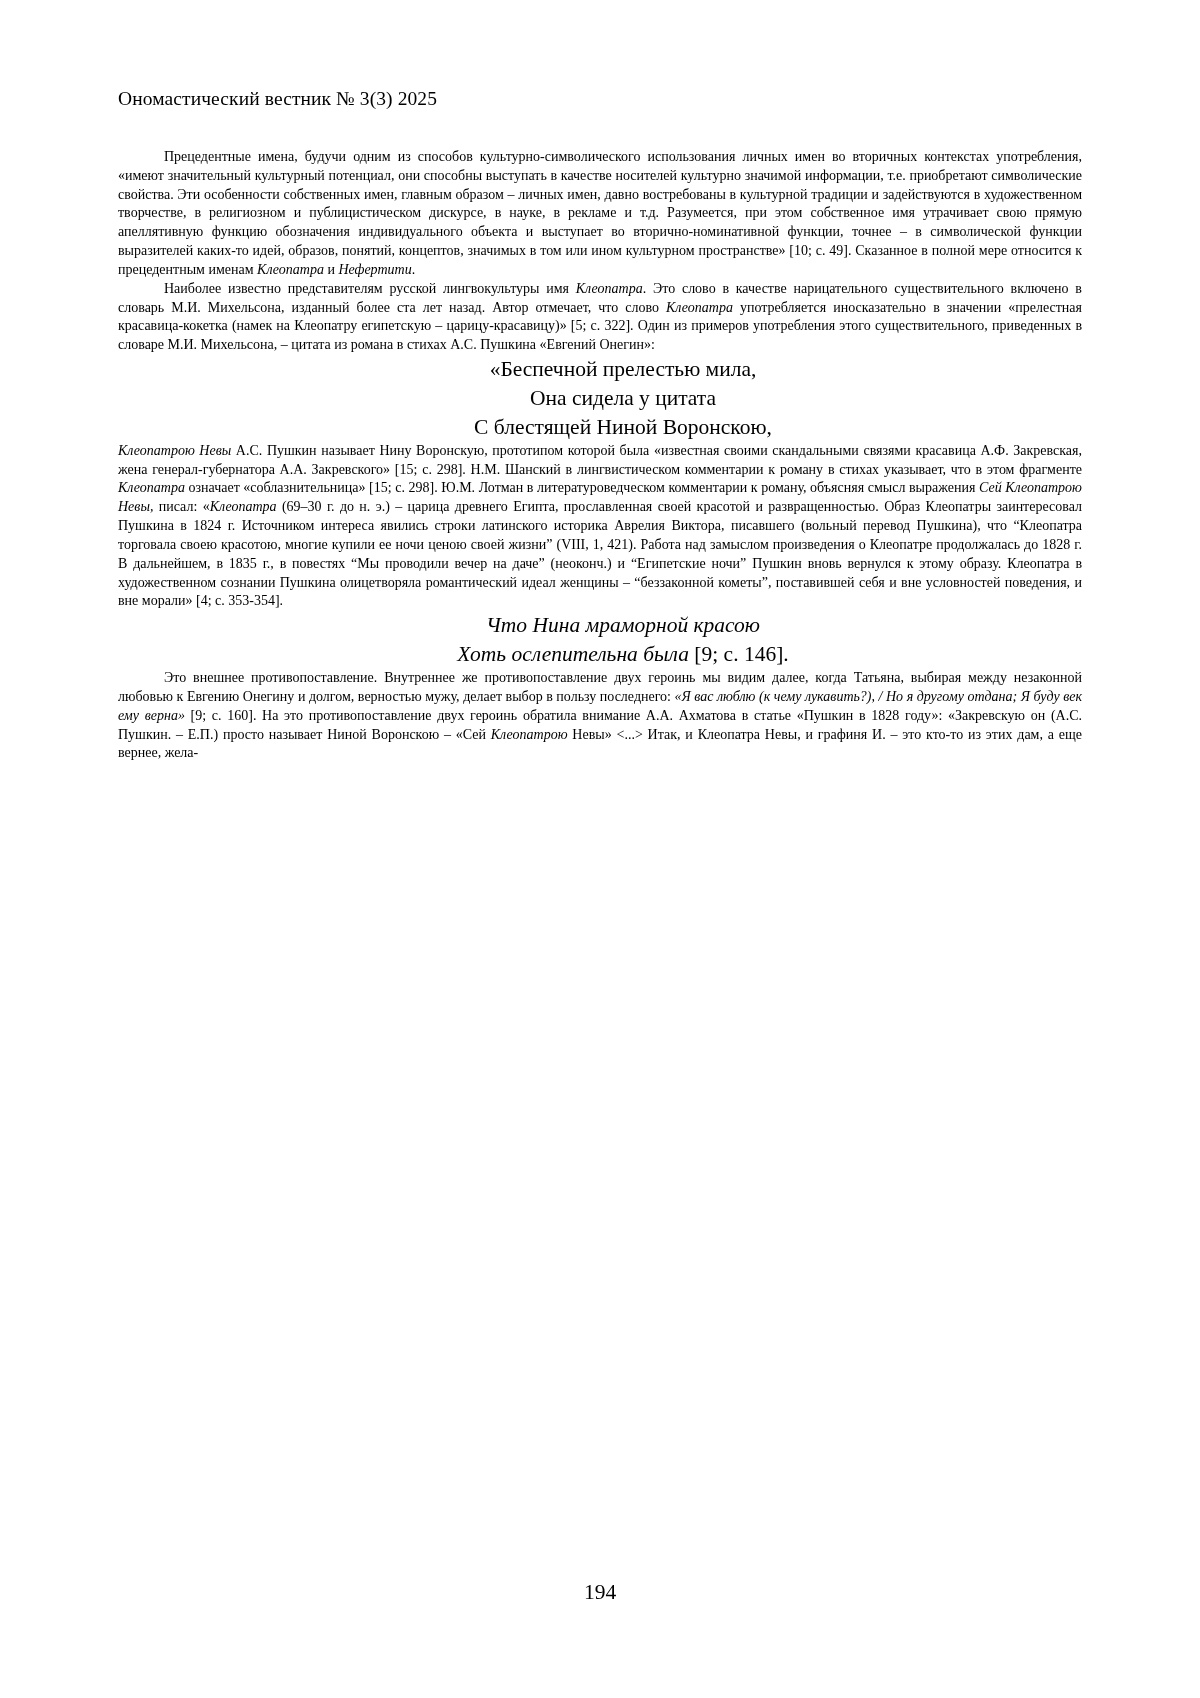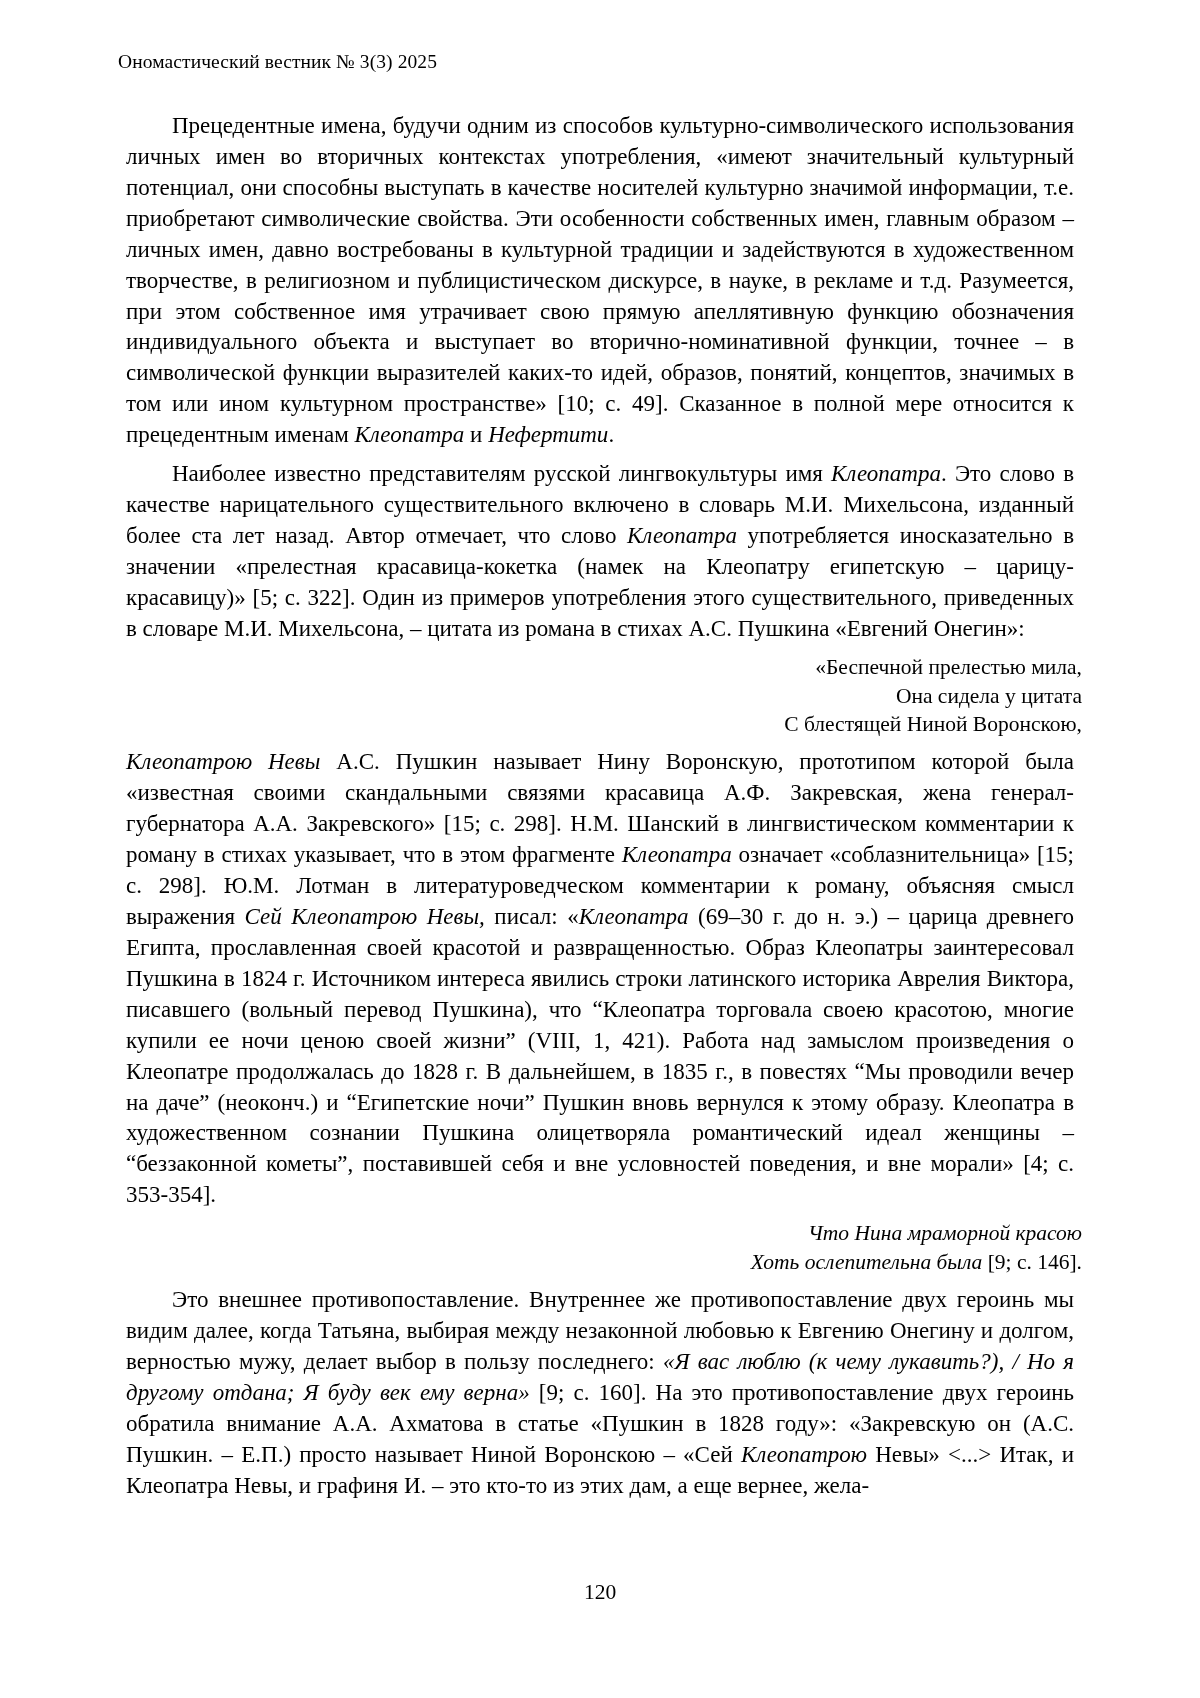--- a/index.html
+++ b/index.html
@@ -13,48 +13,48 @@
     font-family: "Liberation Serif", serif;
     color: #111111;
     position: relative;
   }
   .page {
     position: absolute;
     left: 0; top: 0;
     width: 1200px;
     height: 1698px;
     box-sizing: border-box;
-    padding: 51px 118px 60px 118px;
+    padding: 88px 118px 60px 118px;
   }
   .runhead {
     font-size: 19.5px;
     letter-spacing: 0.1px;
     margin: 0 0 38px 0;
     color: #000;
   }
   .body-col {
     width: 964px;
   }
   p {
-    margin: 8px;
-    font-size: 23px;
+    margin: 0;
+    font-size: 14px;
     line-height: 1.345;
     text-align: justify;
     text-justify: inter-word;
     hyphens: manual;
     color: #000;
   }
   p.indent {
     text-indent: 46px;
   }
   .verse {
     margin: 0;
     font-size: 21.5px;
     line-height: 1.345;
-    text-align: right;
+    text-align: center;
     padding-left: 46px;
     color: #000;
   }
   .verse-italic {
     font-style: italic;
   }
   i, .it {
     font-style: italic;
   }
   .folio {
@@ -91,15 +91,15 @@
 
     <div>
       <div class="verse verse-italic">Что Нина мраморной красою</div>
       <div class="verse"><i>Хоть ослепительна была</i><span> [9; с. 146].</span></div>
     </div>
 
     <p class="indent"><span>Это внешнее противопоставление. Внутреннее же противопоставление двух героинь мы видим далее, когда Татьяна, выбирая между незаконной любовью к Евгению Онегину и долгом, верностью мужу, делает выбор в пользу последнего: </span><i>«Я вас люблю (к чему лукавить?), / Но я другому отдана; Я буду век ему верна»</i><span> [9; с. 160]. На это противопоставление двух героинь обратила внимание А.А. Ахматова в статье «Пушкин в 1828 году»: «Закревскую он (А.С. Пушкин. – Е.П.) просто называет Ниной Воронскою – «Сей </span><i>Клеопатрою</i><span> Невы» &lt;...&gt; Итак, и Клеопатра Невы, и графиня И. – это кто-то из этих дам, а еще вернее, жела-</span></p>
 
   </div>
 
-  <div class="folio">120</div>
+  <div class="folio">194</div>
 
 </div>
 
 </body></html>

